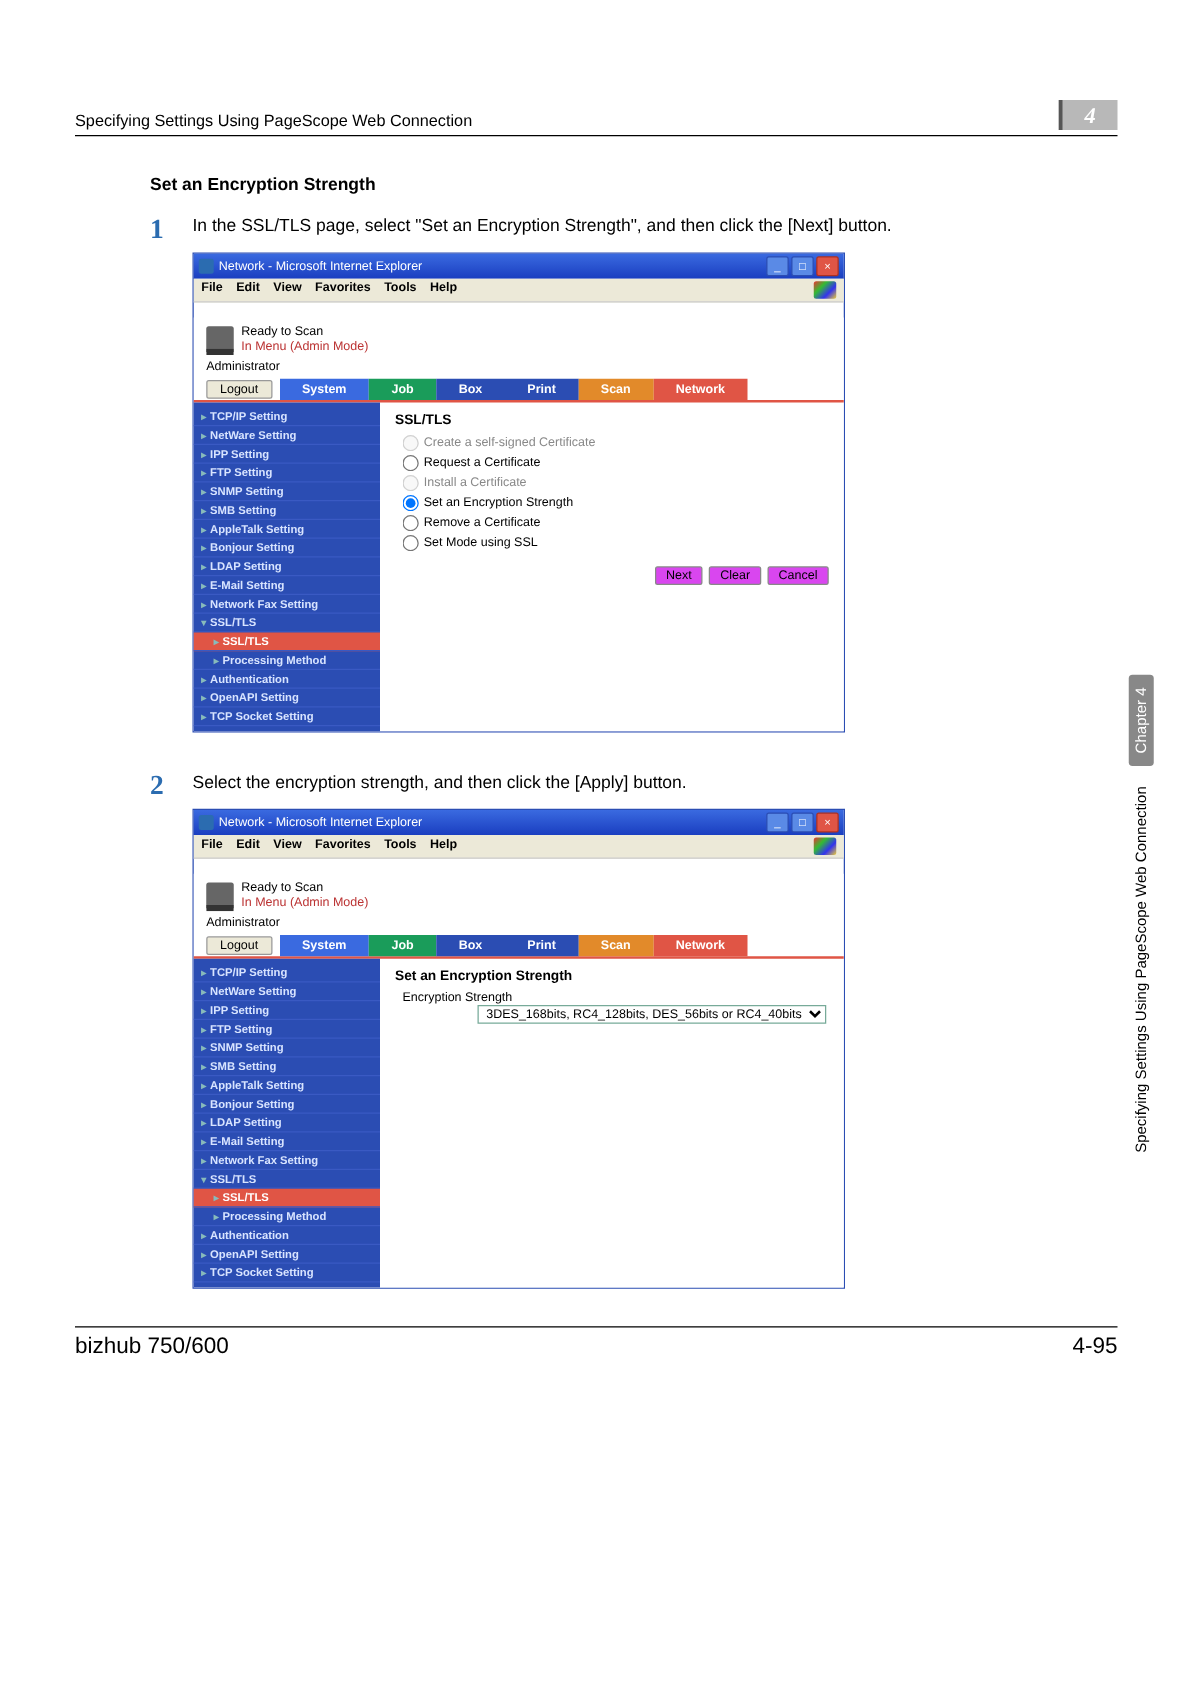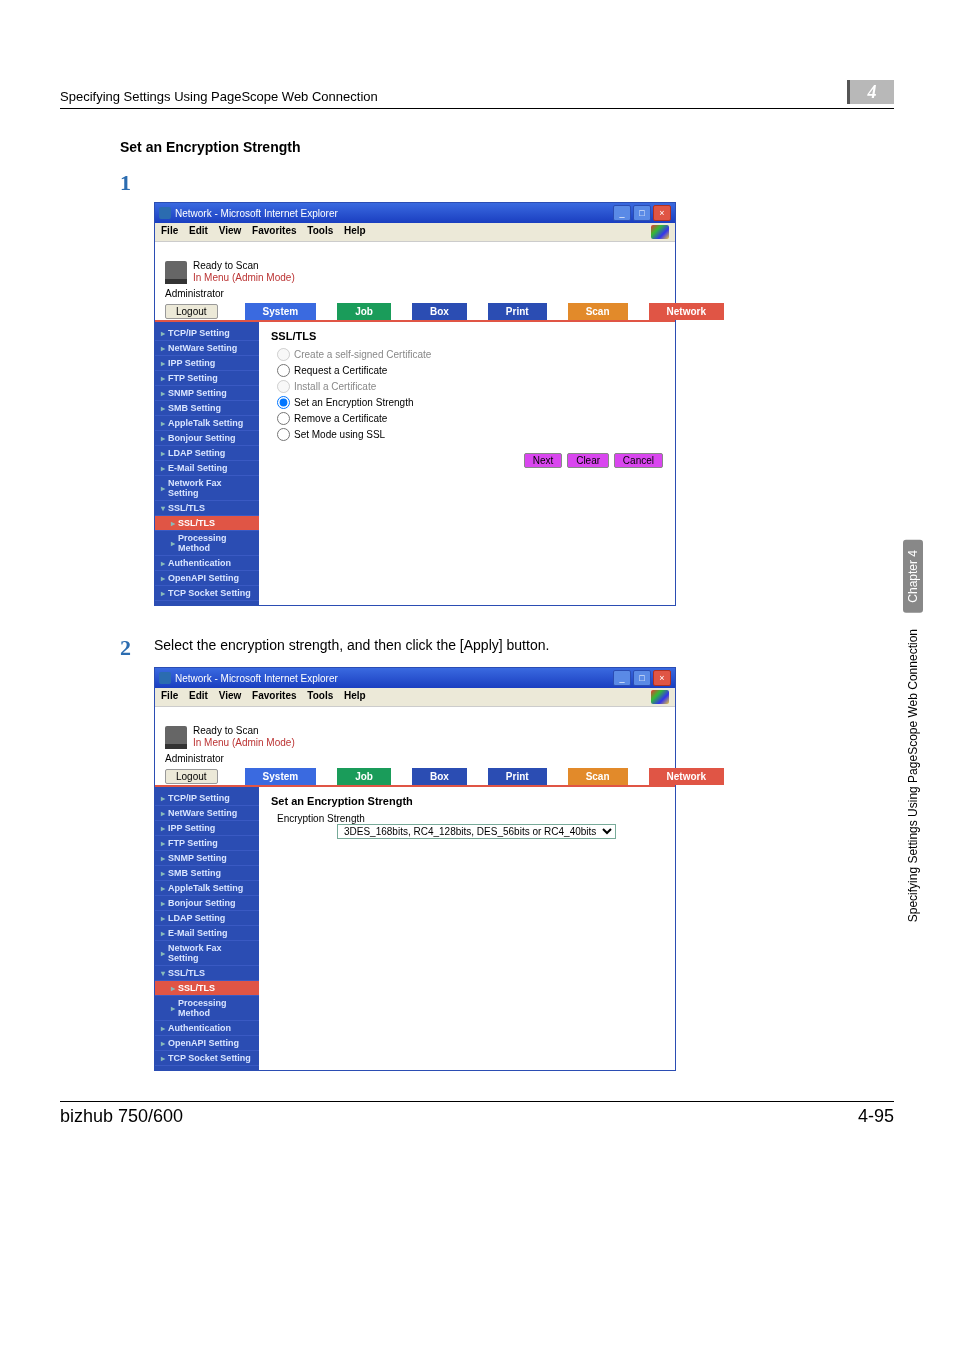--- a/index.html
+++ b/index.html
@@ -150,21 +150,20 @@
   .topstrip-text .menuadm { color: #b33; }
   .adminrow {
     padding: 2px 10px 4px 10px;
     font-size: 10px;
   }
   .tabstrip {
     display: flex;
     align-items: center;
     padding: 0 0 0 10px;
     border-bottom: 2px solid #e05545;
-    gap: 21px;
   }
   .logoutbtn {
     background: #ece9d8;
     border: 1px solid #999;
     font-size: 10px;
     padding: 1px 10px;
     margin-right: 6px;
     border-radius: 2px;
     align-self: center;
   }
@@ -178,21 +177,21 @@
   .tab.system { background: #3a6ae0; }
   .tab.job { background: #1a9c5a; }
   .tab.box { background: #2b4db3; }
   .tab.print { background: #2b4db3; }
   .tab.scan { background: #e28a2a; }
   .tab.network { background: #e05545; }
   .mainsplit {
     display: flex;
   }
   .sidenav {
-    width: 104px;
+    width: 149px;
     background: #2b4db3;
     padding: 4px 0;
     flex-shrink: 0;
   }
   .sidenav .item {
     padding: 2px 6px;
     font-size: 9px;
     font-weight: bold;
     color: #d8e4ff;
     border-bottom: 1px solid #3a5ac3;
@@ -294,20 +293,21 @@
   <div class="header-line">
     <span class="header-title">Specifying Settings Using PageScope Web Connection</span>
     <div class="section-badge">4</div>
   </div>
 
   <div class="content">
     <div class="subheading">Set an Encryption Strength</div>
 
     <div class="step-row">
       <div class="step-num">1</div>
+      <div class="step-text">In the SSL/TLS page, select "Set an Encryption Strength", and then click the [Next] button.</div>
     </div>
 
     <div class="screenshot-window">
       <div class="titlebar">
         <div class="titlebar-left">
           <span class="ie-icon"></span>
           <span>Network - Microsoft Internet Explorer</span>
         </div>
         <div class="winbtns">
           <div class="winbtn">_</div>

